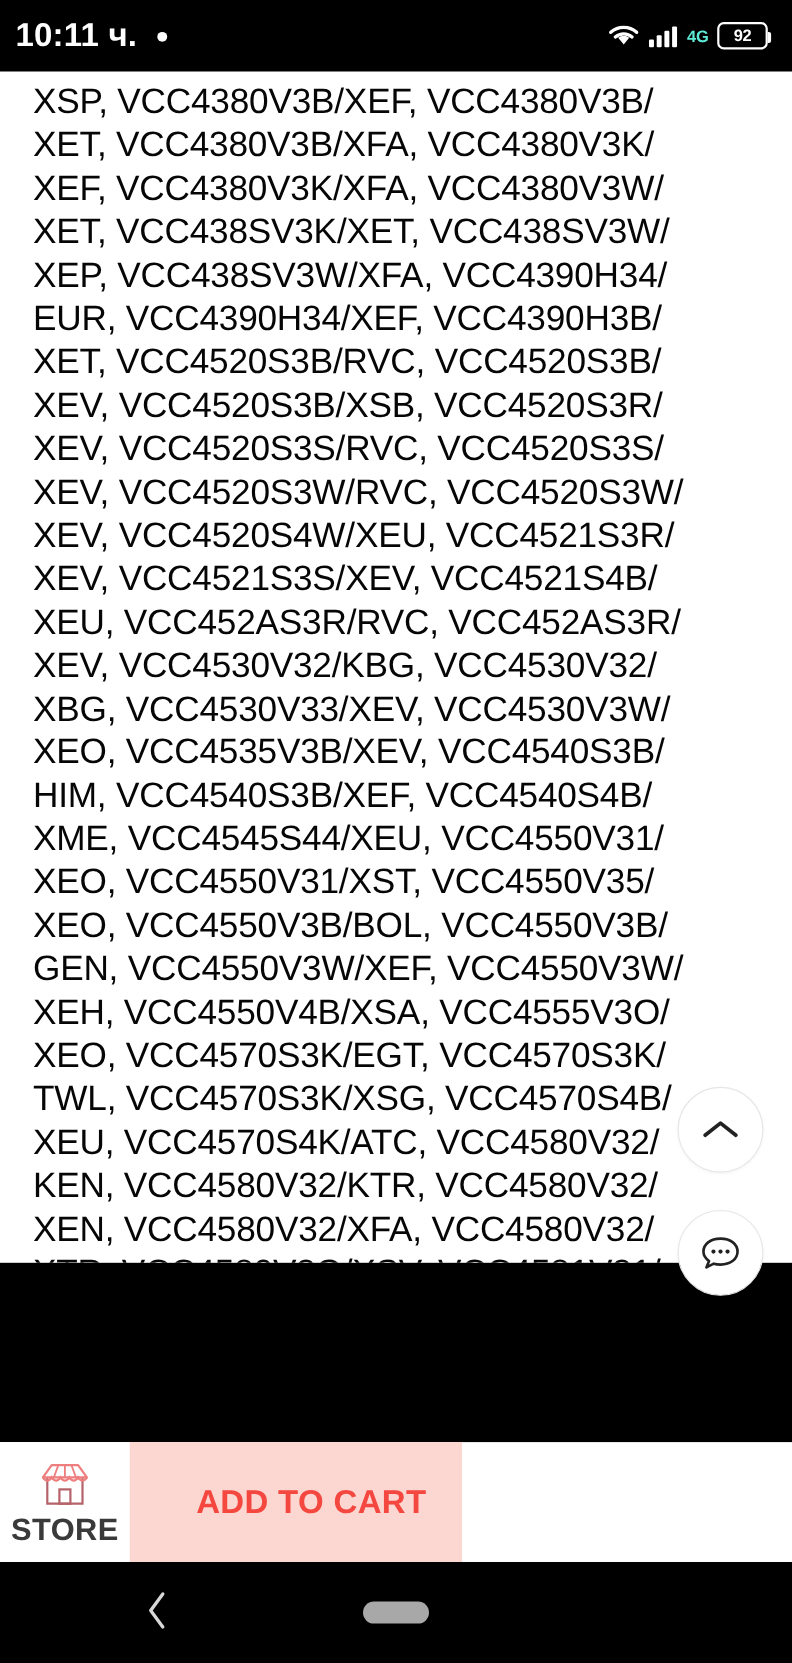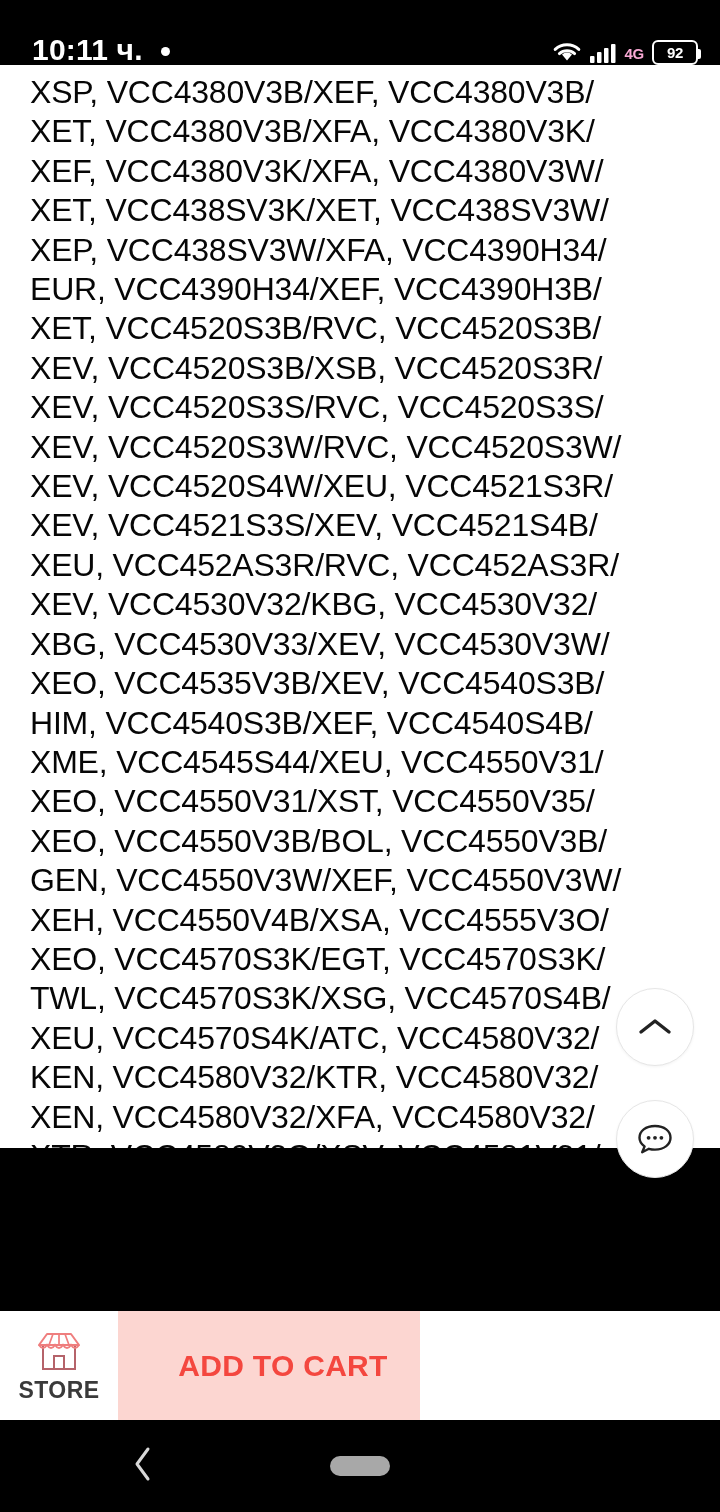--- a/index.html
+++ b/index.html
@@ -15,38 +15,38 @@
     width:720px; height:1512px;
     background:#000;
     overflow:hidden;
   }
 
   
   .statusbar {
     position:absolute; top:0; left:0;
     width:720px; height:65px;
     background:#000;
-    display:flex; align-items:flex-end;
-    padding:0 22px 0 32px;
+    display:flex; align-items:center;
+    padding:0 22px 0 14px;
   }
   .sb-left { display:flex; align-items:center; gap:18px; }
   .sb-clock {
     color:#fff; font-size:30px; font-weight:700;
     letter-spacing:.2px; line-height:1;
   }
   .sb-dot {
     width:9px; height:9px; border-radius:50%;
     background:#fff; display:block; margin-top:2px;
   }
   .sb-right {
     margin-left:auto; display:flex; align-items:center; gap:8px;
   }
   .sb-right svg { display:block; }
   .sb-net {
-    color:#f9a8d4; font-size:15px; font-weight:700;
+    color:#5eead4; font-size:15px; font-weight:700;
     line-height:1; align-self:flex-start; margin-top:6px;
     letter-spacing:-.3px;
   }
   .battery {
     position:relative; width:46px; height:25px;
     border:2.2px solid #fff; border-radius:6px;
     display:flex; align-items:center; justify-content:center;
   }
   .battery:after {
     content:""; position:absolute; right:-5px; top:7px;
@@ -97,21 +97,21 @@
   }
   .store-btn {
     width:118px;
     background:#fff;
     display:flex; flex-direction:column;
     align-items:center; justify-content:center;
     gap:4px;
   }
   .store-btn svg { display:block; }
   .store-label {
-    font-size:23px; font-weight:700; color:#3a3a3a;
+    font-size:28px; font-weight:700; color:#3a3a3a;
     letter-spacing:.4px; line-height:1;
   }
   .cart-btn {
     flex:0 0 302px;
     background:#fcd6d1;
     display:flex; align-items:center; justify-content:center;
   }
   .cart-btn span {
     color:#f4473f; font-size:30px; font-weight:700;
     letter-spacing:.3px;

